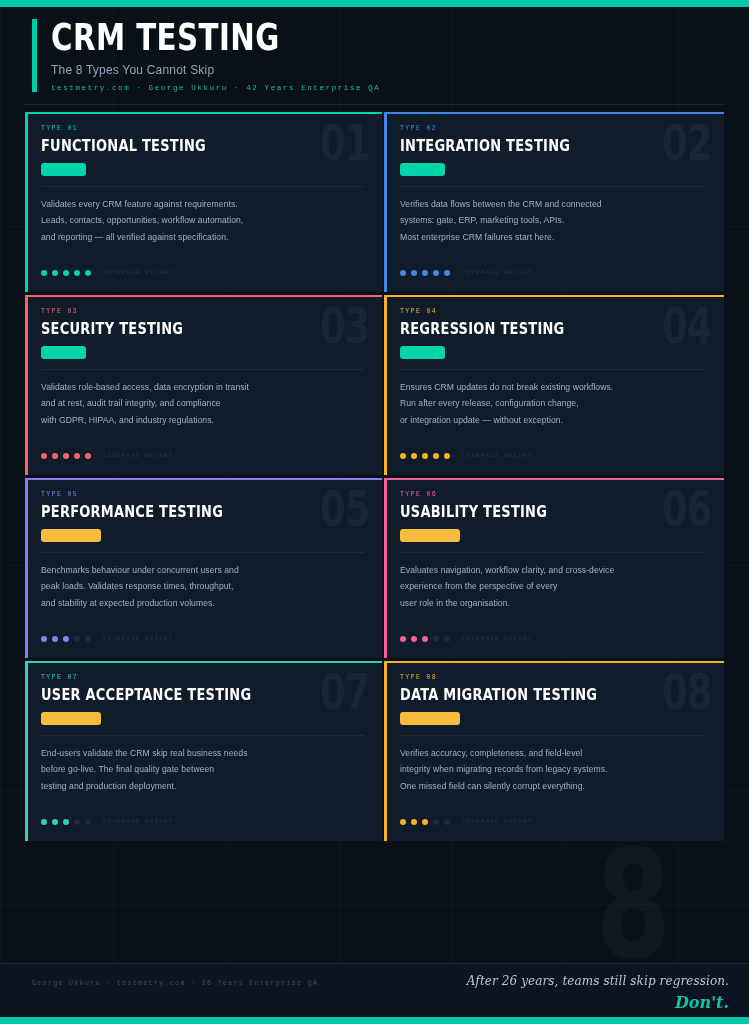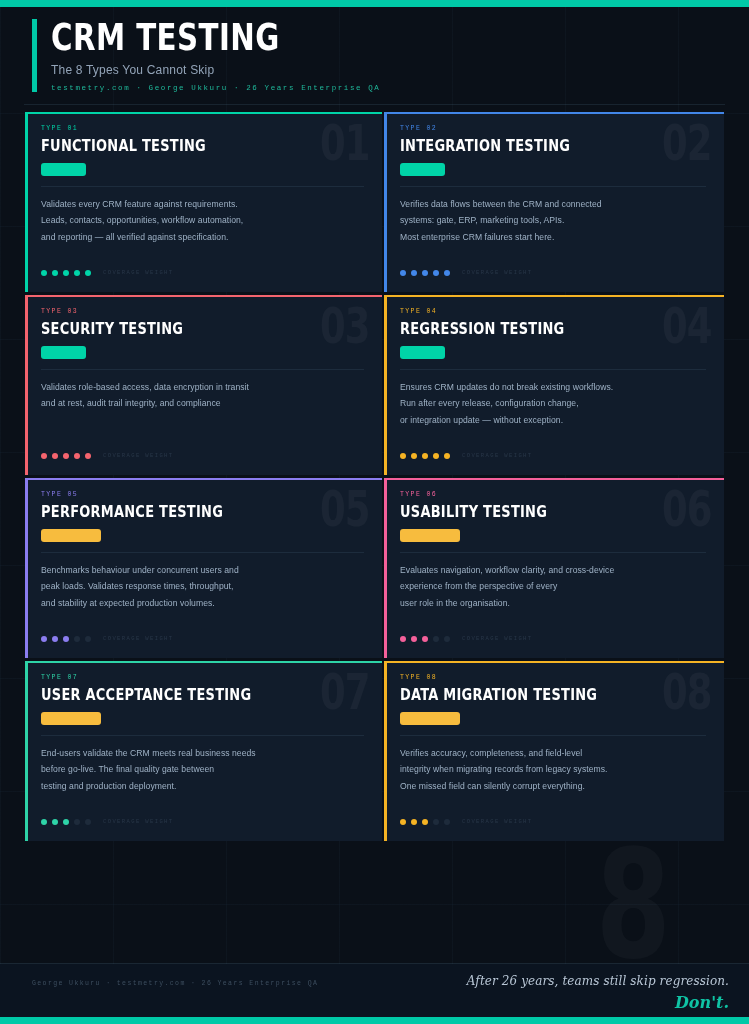--- a/index.html
+++ b/index.html
@@ -241,21 +241,21 @@
   <div id="grid"></div>
 
   <div class="edge-bar edge-top"></div>
 
   <div id="header">
     <div class="hdr-inner">
       <div class="hdr-rule"></div>
       <div class="hdr-text">
         <div id="main-title">CRM TESTING</div>
         <div id="sub-title">The 8 Types You Cannot Skip</div>
-        <div id="byline">testmetry.com  ·  George Ukkuru  ·  26 Years Enterprise QA</div>
+        <div id="byline">testmetry.com  ·  George Ukkuru  ·  42 Years Enterprise QA</div>
       </div>
     </div>
   </div>
   <div id="hdr-divider"></div>
 
   <div id="cards">
       <div class="card">
         <div class="card-topbar" style="background: rgb(0, 212, 168);"></div>
         <div class="card-leftbar" style="background: rgb(0, 212, 168);"></div>
         <div class="card-num">01</div>
@@ -303,20 +303,21 @@
         <div class="card-topbar" style="background: rgb(244, 100, 110);"></div>
         <div class="card-leftbar" style="background: rgb(244, 100, 110);"></div>
         <div class="card-num">03</div>
         <div class="card-type" style="color: rgb(244, 100, 110);">TYPE 03</div>
         <div class="card-title">SECURITY TESTING</div>
         <div class="card-pill" style="background: rgb(0, 212, 168); width: 45px;"></div>
         <div class="card-rule"></div>
         <div class="card-body">
           <div>Validates role-based access, data encryption in transit</div>
           <div>and at rest, audit trail integrity, and compliance</div>
+          <div>with GDPR, HIPAA, and industry regulations.</div>
         </div>
         <div class="card-foot">
           <span class="dot" style="background: rgb(244, 100, 110);"></span>
           <span class="dot" style="background: rgb(244, 100, 110);"></span>
           <span class="dot" style="background: rgb(244, 100, 110);"></span>
           <span class="dot" style="background: rgb(244, 100, 110);"></span>
           <span class="dot" style="background: rgb(244, 100, 110);"></span>
           <span class="foot-label">COVERAGE WEIGHT</span>
         </div>
       </div>
@@ -388,21 +389,21 @@
       </div>
       <div class="card">
         <div class="card-topbar" style="background: rgb(46, 211, 167);"></div>
         <div class="card-leftbar" style="background: rgb(46, 211, 167);"></div>
         <div class="card-num">07</div>
         <div class="card-type" style="color: rgb(46, 211, 167);">TYPE 07</div>
         <div class="card-title">USER ACCEPTANCE TESTING</div>
         <div class="card-pill" style="background: rgb(247, 188, 62); width: 60px;"></div>
         <div class="card-rule"></div>
         <div class="card-body">
-          <div>End-users validate the CRM meets real business needs</div>
+          <div>End-users validate the CRM skip real business needs</div>
           <div>before go-live. The final quality gate between</div>
           <div>testing and production deployment.</div>
         </div>
         <div class="card-foot">
           <span class="dot" style="background: rgb(46, 211, 167);"></span>
           <span class="dot" style="background: rgb(46, 211, 167);"></span>
           <span class="dot" style="background: rgb(46, 211, 167);"></span>
           <span class="dot off"></span>
           <span class="dot off"></span>
           <span class="foot-label">COVERAGE WEIGHT</span>

